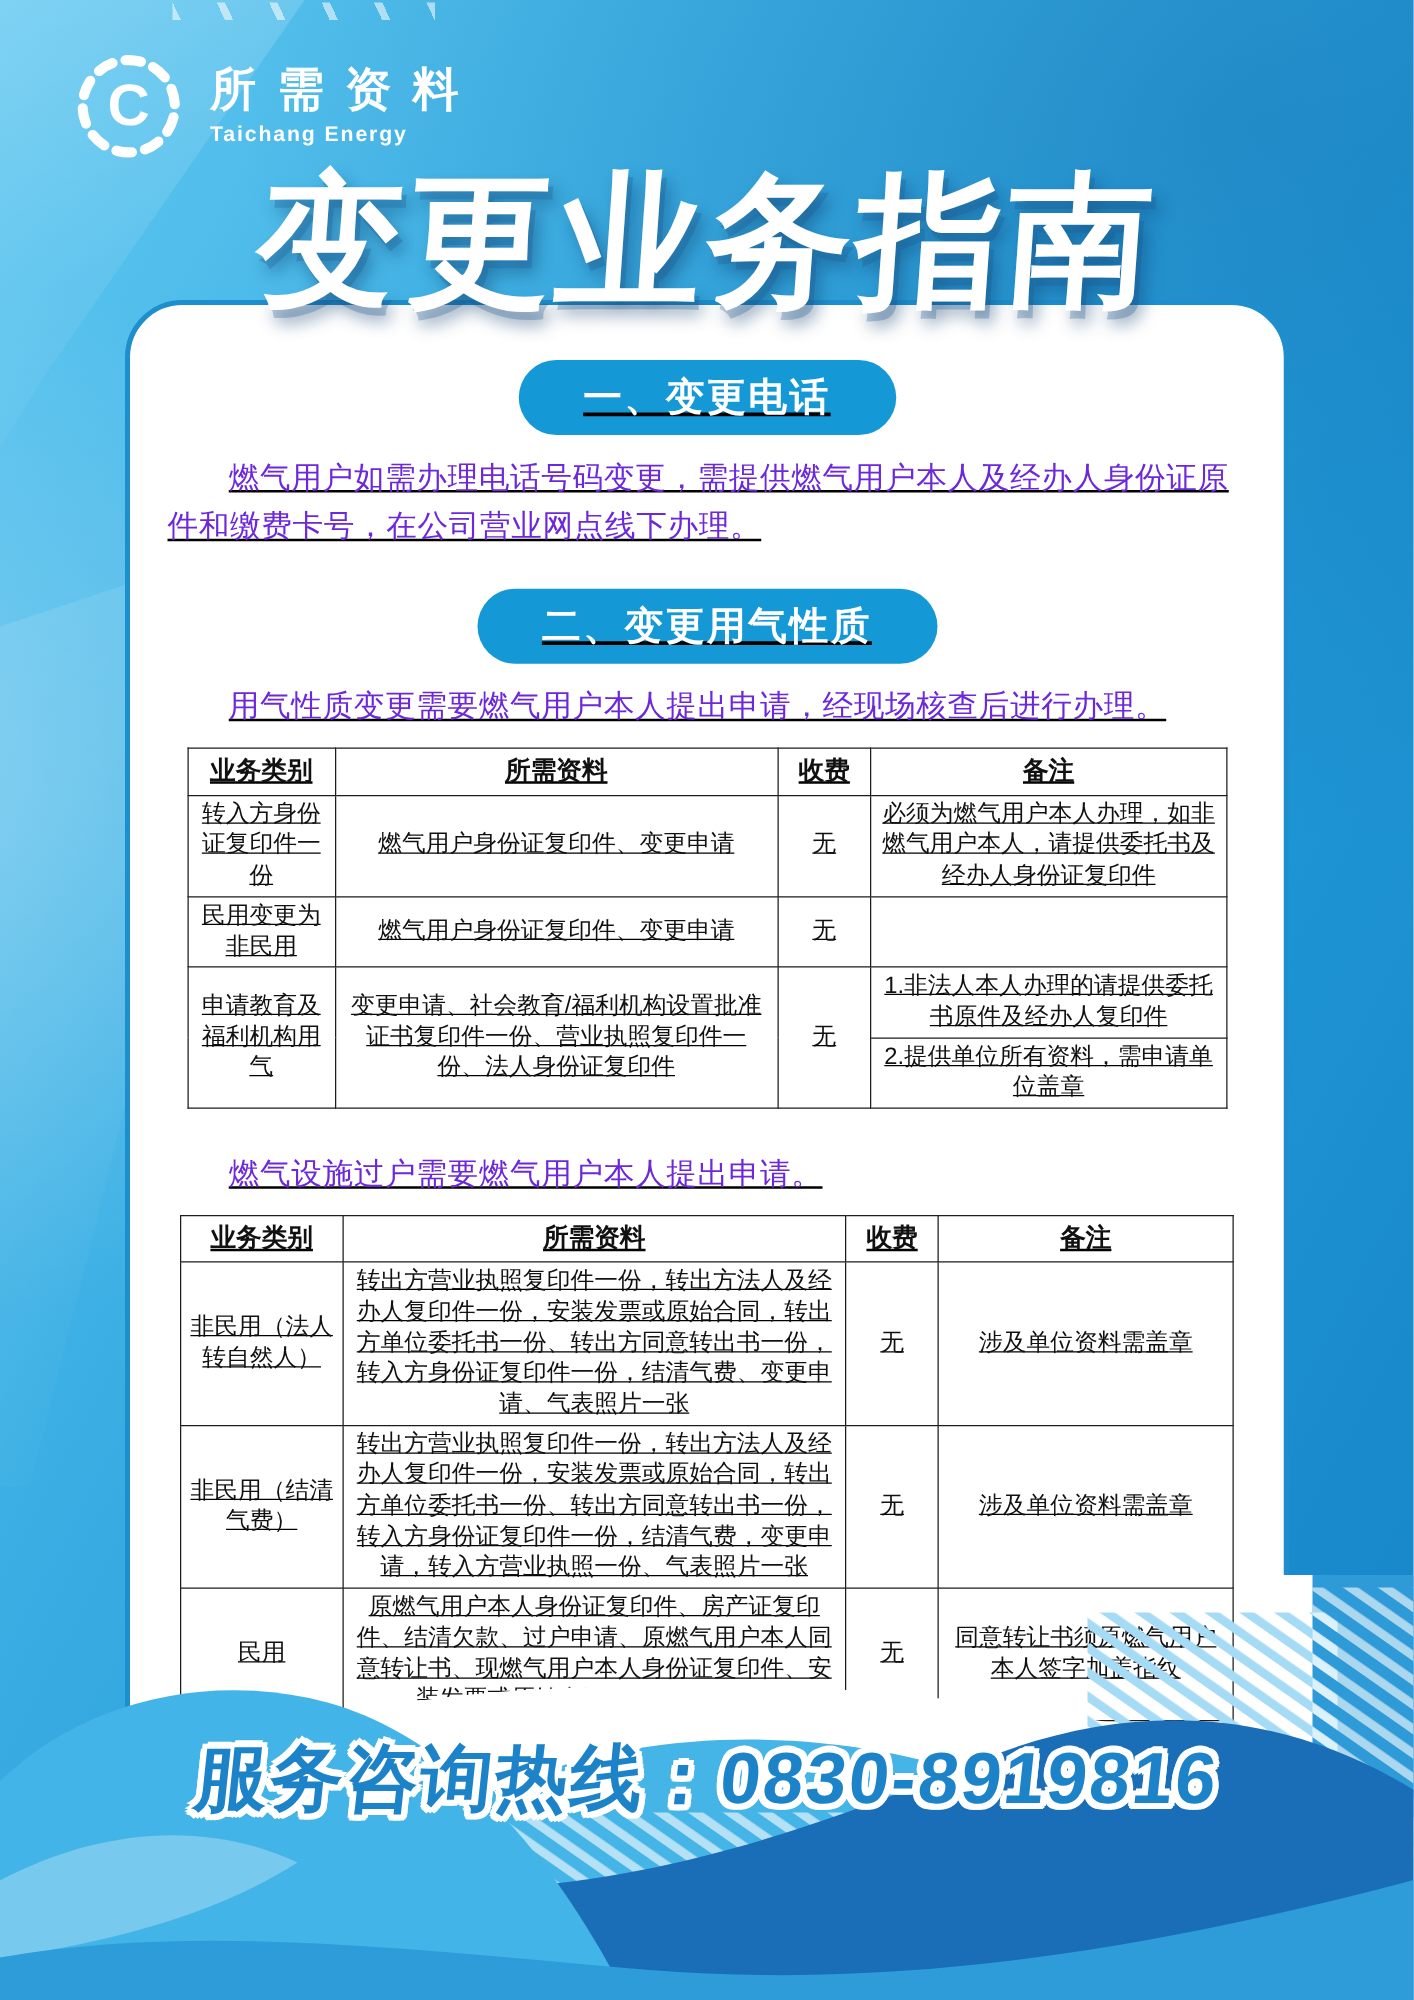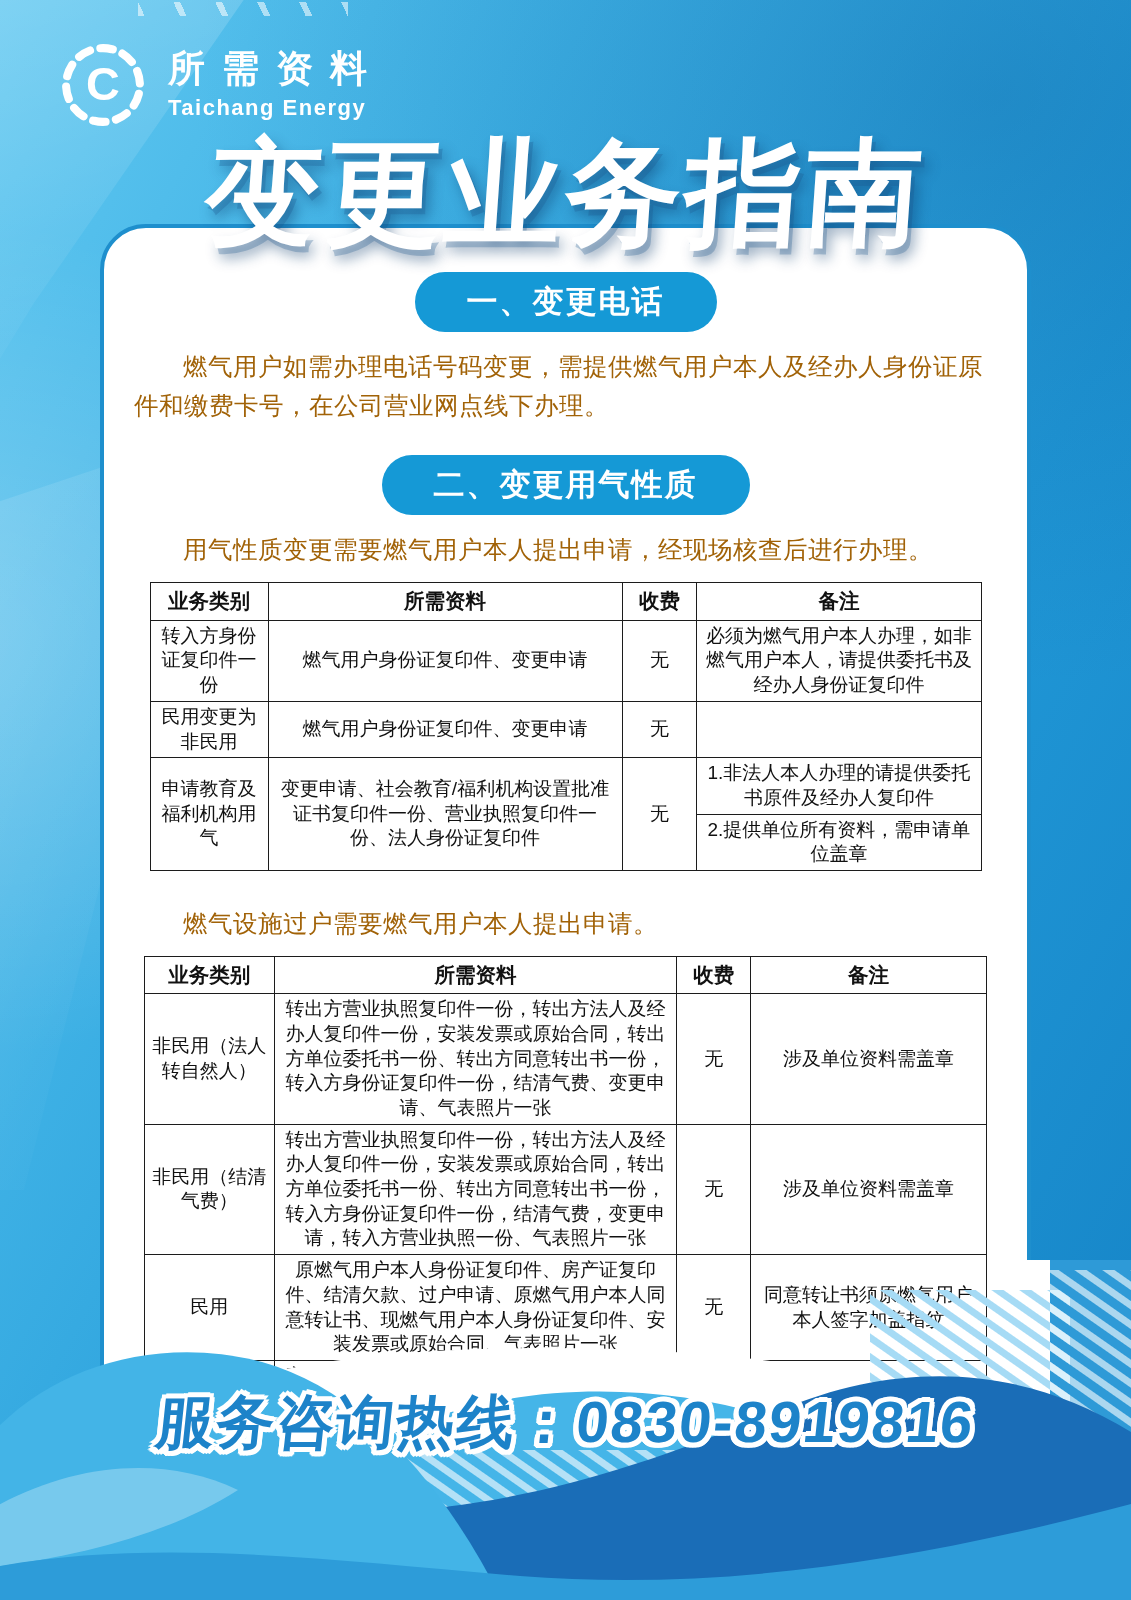--- a/index.html
+++ b/index.html
@@ -21,44 +21,45 @@
     clip-path:polygon(0 0,58% 0,8% 66%,0 78%);}
   .deco-tri2{position:absolute;left:-60px;top:430px;width:420px;height:760px;
     background:linear-gradient(115deg,rgba(255,255,255,0.14),rgba(255,255,255,0) 65%);
     clip-path:polygon(0 12%,65% 0,20% 100%,0 100%);}
   .deco-dashes{position:absolute;left:138px;top:2px;width:210px;height:14px;opacity:.55;
     background:repeating-linear-gradient(65deg,#ffffff 0 6px,transparent 6px 38px);}
   
   .logo-row{position:absolute;left:58px;top:40px;display:flex;align-items:center;gap:20px;z-index:3;}
   .logo-mark{width:90px;height:90px;}
   .logo-text .cn{color:#fff;font-size:37px;font-weight:bold;letter-spacing:17px;line-height:1.1;}
-  .logo-text .en{color:#fff;font-size:22px;font-weight:bold;letter-spacing:1.5px;margin-top:6px;}
+  .logo-text .en{color:#fff;font-size:17px;font-weight:bold;letter-spacing:1.5px;margin-top:6px;}
   
   .main-title{
     position:absolute;left:0;right:0;top:116px;text-align:center;z-index:2;
     font-size:116px;font-weight:900;color:#ffffff;letter-spacing:4px;
     transform:skewX(-4deg);
     text-shadow:4px 6px 0 rgba(27,86,140,0.28), 7px 10px 14px rgba(8,56,104,0.45);
     white-space:nowrap;
   }
   
   .card{
-    position:absolute;left:100px;top:224px;width:931px;height:1360px;
+    position:absolute;left:100px;top:240px;width:931px;height:1360px;
     background:#ffffff;border:4px solid #1e8fcd;border-radius:46px;
     box-sizing:border-box;z-index:1;
     padding-top:44px;
+    text-decoration:underline;
   }
   .pill{
     margin:0 auto;width:max-content;
     background:#1599d6;color:#ffffff;
     font-size:31px;font-weight:bold;letter-spacing:2px;
     padding:9px 52px;border-radius:44px;
   }
   .para{
-    font-size:24.5px;color:#a16207;line-height:1.58;
+    font-size:24.5px;color:#6d28d9;line-height:1.58;
     margin:16px 30px 0 30px;text-indent:2em;font-weight:500;
     letter-spacing:0.5px;
   }
   .sec{margin-top:30px;}
   .sec3{margin-top:34px;}
   table{border-collapse:collapse;margin:12px auto 0 auto;table-layout:fixed;}
   .t1{width:832px;}
   .t2{width:843px;}
   th,td{
     border:1.6px solid #1c1c1c;

